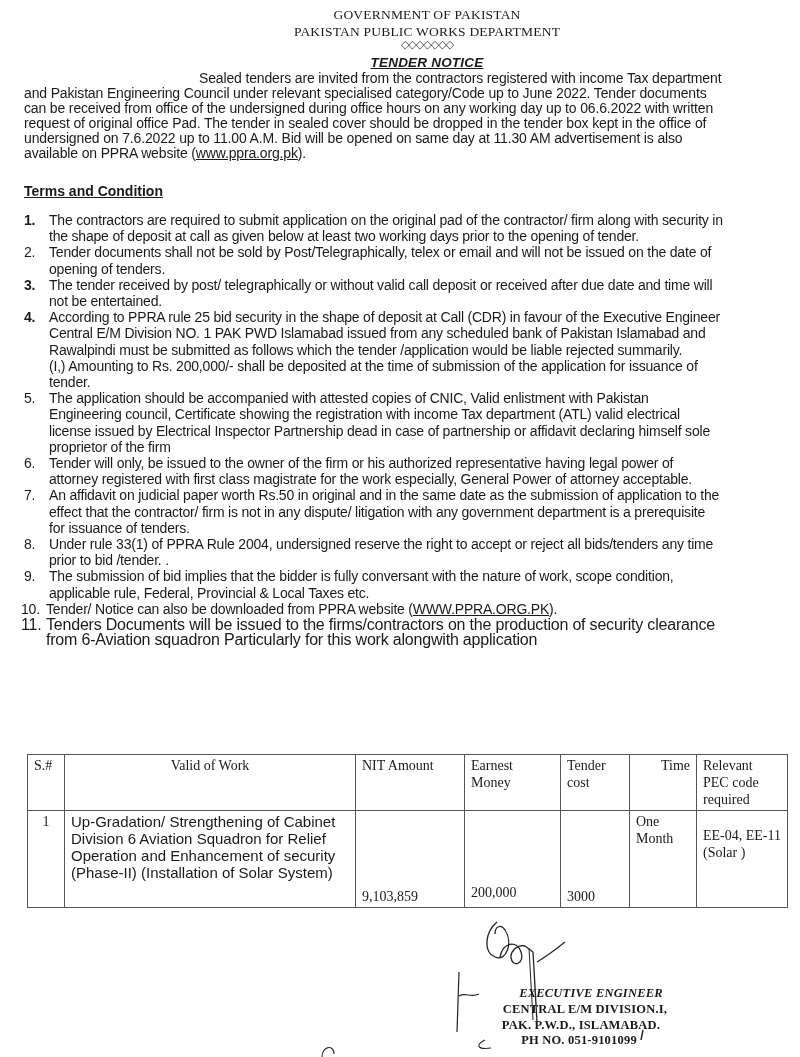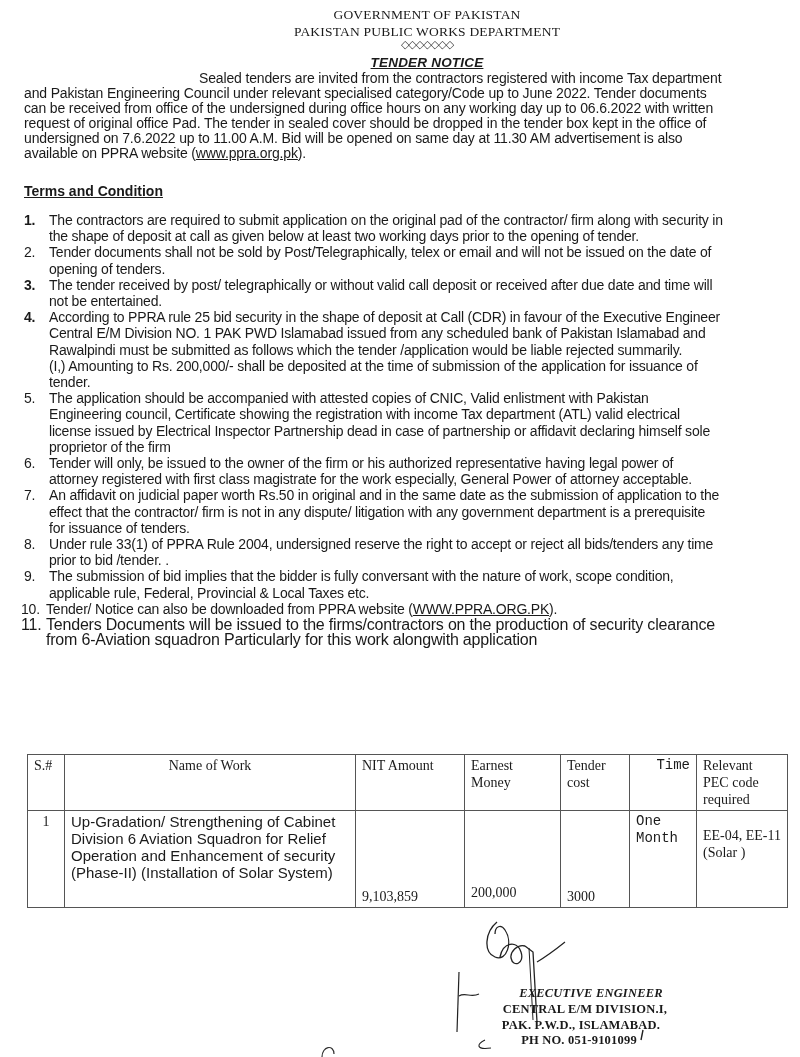--- a/index.html
+++ b/index.html
@@ -23,21 +23,21 @@
   ol.terms .sub { display: block; }
   table.works { position: absolute; left: 27px; top: 754px; border-collapse: collapse; font-family: "Liberation Serif", serif; font-size: 14px; }
   table.works th, table.works td { border: 1px solid #555; vertical-align: top; padding: 2px 6px; font-weight: normal; text-align: left; line-height: 17px; }
   table.works thead th { height: 49px; }
   table.works tbody td { height: 92px; }
   .c1 { width: 24px; }
   .c2 { width: 278px; }
   .c3 { width: 96px; }
   .c4 { width: 83px; }
   .c5 { width: 56px; margin-top: 48px; }
-  .c6 { width: 54px; font-family: Liberation Mono, monospace; }
+  .c6 { width: 54px; }
   .c7 { width: 78px; }
   th.center { text-align: center !important; }
   th.right { text-align: right !important; }
   td.work-name { font-family: "Liberation Sans", sans-serif; font-size: 15px; line-height: 17.5px; }
   td.bottom { vertical-align: bottom !important; }
   td.center { text-align: center !important; }
   .sig-wrap { position: absolute; left: 455px; top: 912px; width: 260px; height: 140px; }
   .sig-line { position: absolute; left: 0; width: 260px; text-align: center; font-family: "Liberation Serif", serif; font-weight: bold; font-size: 12.5px; letter-spacing: 0.2px; }
   #s1 { top: 74px; left: 6px; font-style: italic; }
   #s2 { top: 90px; }
@@ -71,21 +71,21 @@
   <li><span class="num">8.</span><span>Under rule 33(1) of PPRA Rule 2004, undersigned reserve the right to accept or reject all bids/tenders any time prior to bid /tender. .</span></li>
   <li><span class="num">9.</span><span>The submission of bid implies that the bidder is fully conversant  with the nature of work, scope condition, applicable rule, Federal, Provincial &amp; Local Taxes etc.</span></li>
   <li style="margin-left:-3px"><span class="num">10.</span><span>Tender/ Notice can also be downloaded from PPRA website (</span><a>WWW.PPRA.ORG.PK</a><span>).</span></li>
   <li class="small" style="margin-left:-3px"><span class="num">11.</span><span>Tenders Documents  will be issued to the firms/contractors on the production of security clearance from 6-Aviation squadron Particularly for this work alongwith application</span></li>
 </ol>
 
 <table class="works">
   <thead>
     <tr>
       <th class="c1">S.#</th>
-      <th class="c2 center">Name of Work</th>
+      <th class="c2 center">Valid of Work</th>
       <th class="c3">NIT Amount</th>
       <th class="c4">Earnest Money</th>
       <th class="c5">Tender cost</th>
       <th class="c6 right">Time</th>
       <th class="c7">Relevant PEC code required</th>
     </tr>
   </thead>
   <tbody>
     <tr>
       <td class="c1 center">1</td>

